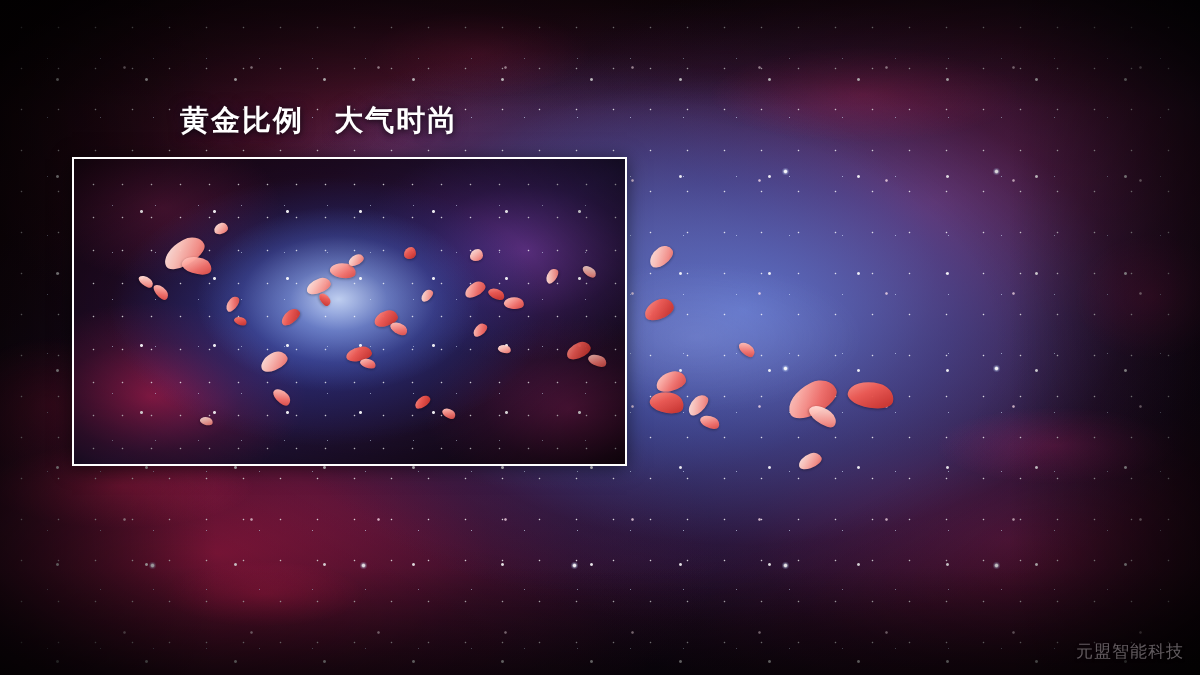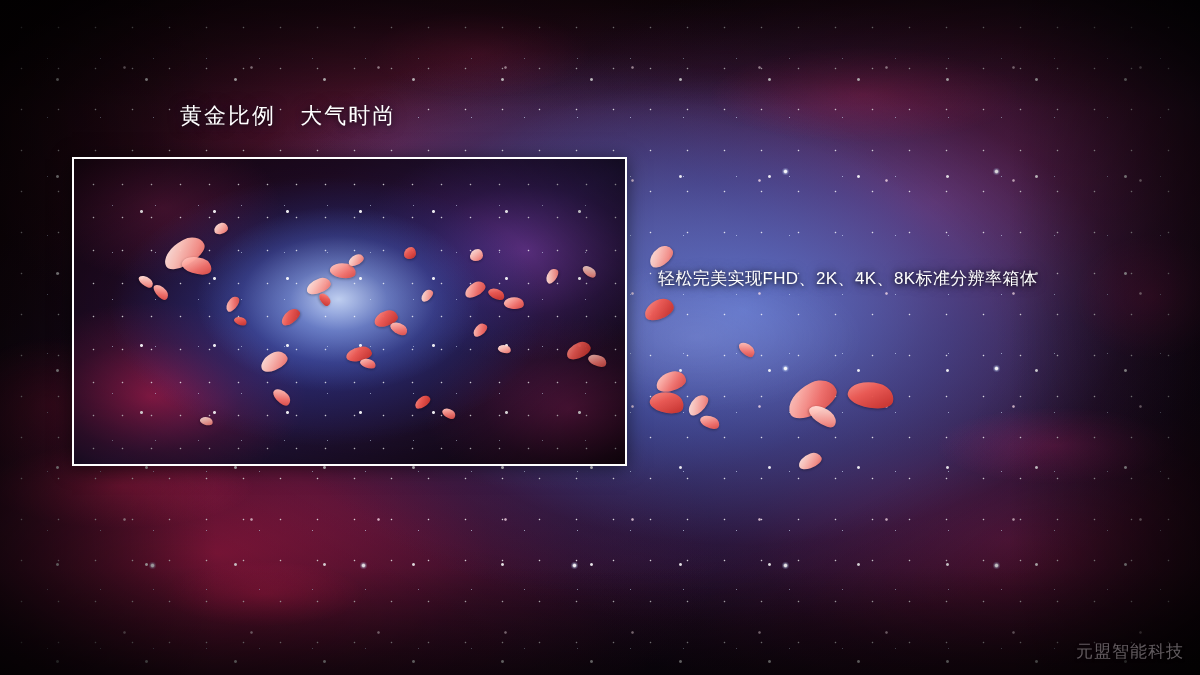--- a/index.html
+++ b/index.html
@@ -87,26 +87,26 @@
     background-size: 211px 197px;
     background-position: 47px 73px;
     opacity: .95;
   }
 
   
   .title {
     position: absolute;
     left: 180px;
     top: 101px;
-    font-size: 22px;
+    font-size: 29px;
     letter-spacing: 2px;
     color: #ffffff;
     text-shadow: 0 1px 6px rgba(0,0,0,0.75), 0 0 14px rgba(40,20,60,0.6);
     white-space: pre;
-    font-weight: 400;
+    font-weight: 700;
   }
 
   
   .frame {
     position: absolute;
     left: 72px;
     top: 157px;
     width: 555px;
     height: 309px;
     border: 2px solid #ffffff;
@@ -260,18 +260,17 @@
           <div class="petal pale" style="left: 508px; top: 108px; width: 15px; height: 9px; transform: rotate(44deg);"></div>
           <div class="petal deep" style="left: 340px; top: 238px; width: 17px; height: 10px; transform: rotate(-30deg);"></div>
           <div class="petal" style="left: 368px; top: 250px; width: 14px; height: 9px; transform: rotate(36deg);"></div>
           <div class="petal pale" style="left: 126px; top: 258px; width: 13px; height: 8px; transform: rotate(20deg);"></div>
         </div>
       <div class="frame-vignette"></div>
     </div>
   </div>
 
   <div class="body-copy">
-    <div class="copy-line">轻松完美实现FHD、2K、4K、8K标准分辨率箱体</div>
   </div>
 
   <div class="watermark">元盟智能科技</div>
 
 </div>
 
 </body></html>

